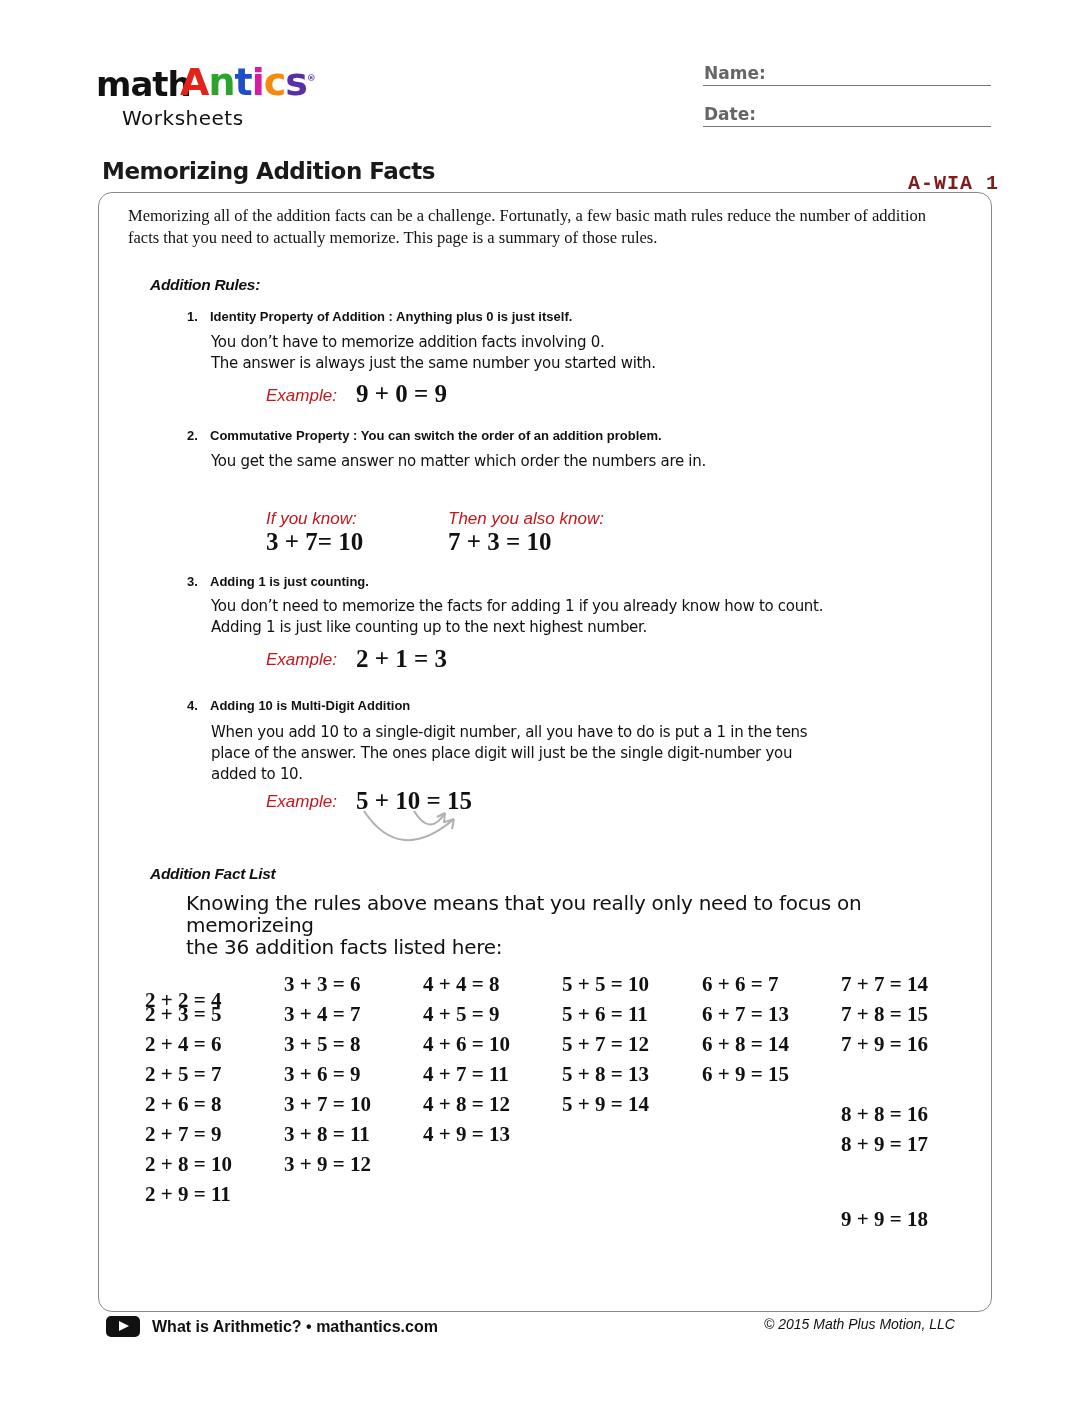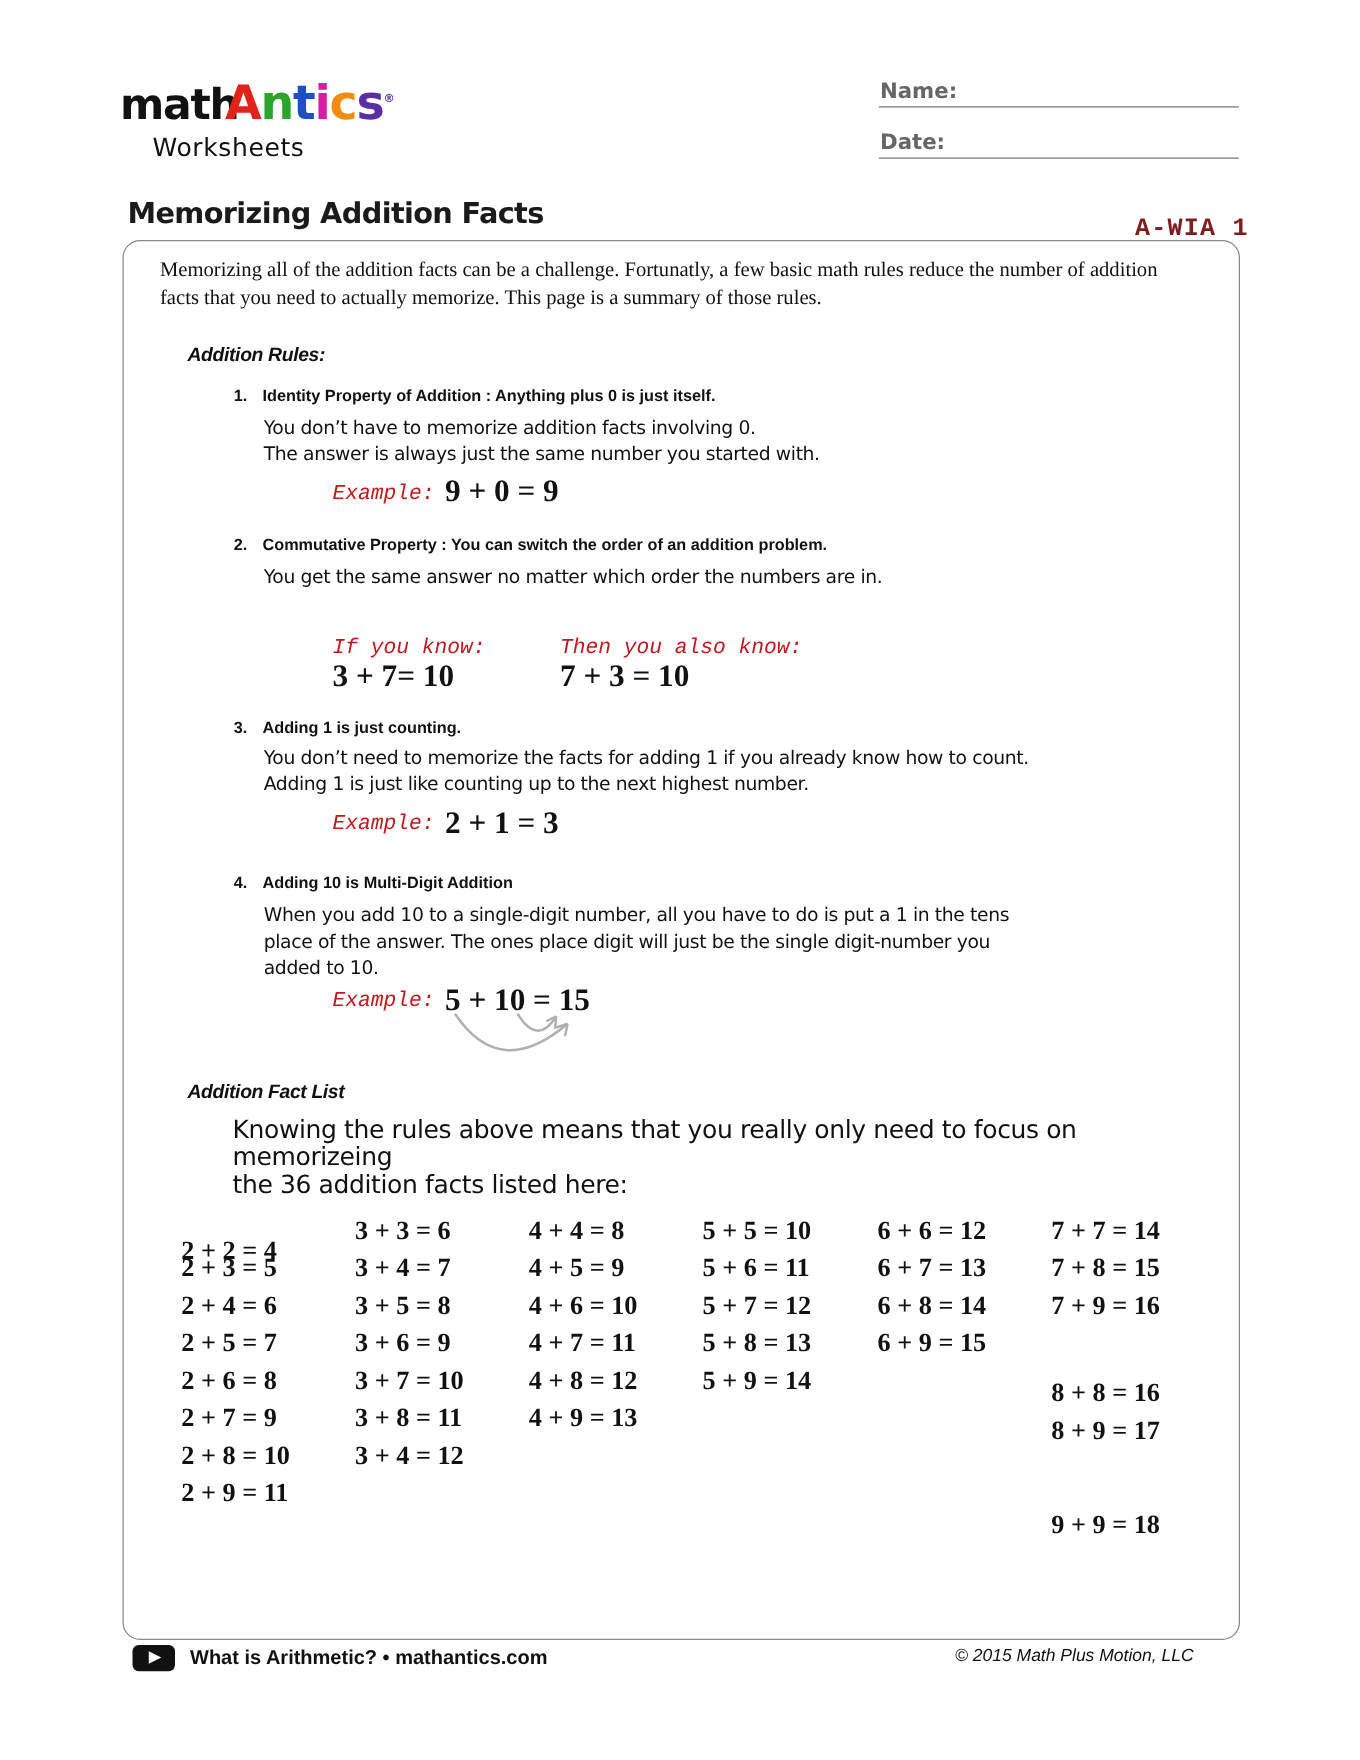--- a/index.html
+++ b/index.html
@@ -25,21 +25,21 @@
   .intro { position: absolute; left: 128px; top: 205px; width: 820px; font-family: "Liberation Serif", serif; font-size: 16.5px; line-height: 22px; color: #111; }
 
   .section-head { position: absolute; font-family: "Liberation Sans", sans-serif; font-weight: bold; font-style: italic; font-size: 15.5px; color: #111; letter-spacing: -0.3px; }
   .sec-rules { left: 150px; top: 276px; }
   .sec-facts { left: 150px; top: 865px; }
 
   .rule-title { position: absolute; left: 187px; font-family: "Liberation Sans", sans-serif; font-weight: bold; font-size: 13px; color: #111; }
   .rule-title .num { display: inline-block; width: 23px; }
   .rule-body { position: absolute; left: 211px; font-family: "DejaVu Sans", sans-serif; font-size: 15px; line-height: 21px; color: #111; letter-spacing: -0.3px; }
 
-  .example-label { position: absolute; font-family: Liberation Mono, monospace; font-style: italic; font-size: 17px; color: #c4161c; }
+  .example-label { position: absolute; font-family: Liberation Sans, sans-serif; font-style: italic; font-size: 17px; color: #c4161c; }
   .example-eq { position: absolute; font-family: "Liberation Serif", serif; font-weight: bold; font-size: 25px; color: #111; }
 
   .fact-intro { position: absolute; left: 186px; top: 892px; width: 700px; font-family: "DejaVu Sans", sans-serif; font-size: 20px; line-height: 22px; color: #111; letter-spacing: -0.3px; }
 
   .fact-col { position: absolute; top: 972px; }
   .fact { position: absolute; left: 0; font-family: "Liberation Serif", serif; font-weight: bold; font-size: 21px; color: #111; white-space: nowrap; }
 
   .arcs { position: absolute; left: 350px; top: 805px; }
 
   .footer-left { position: absolute; left: 106px; top: 1316px; display: flex; align-items: center; }
@@ -139,39 +139,39 @@
   <div class="fact" style="top:180px">2 + 8 = 10</div>
   <div class="fact" style="top:210px">2 + 9 = 11</div>
 </div>
 <div class="fact-col" style="left:284px">
   <div class="fact" style="top:0">3 + 3 = 6</div>
   <div class="fact" style="top:30px">3 + 4 = 7</div>
   <div class="fact" style="top:60px">3 + 5 = 8</div>
   <div class="fact" style="top:90px">3 + 6 = 9</div>
   <div class="fact" style="top:120px">3 + 7 = 10</div>
   <div class="fact" style="top:150px">3 + 8 = 11</div>
-  <div class="fact" style="top:180px">3 + 4 = 12</div>
+  <div class="fact" style="top:180px">3 + 9 = 12</div>
 </div>
 <div class="fact-col" style="left:423px">
   <div class="fact" style="top:0">4 + 4 = 8</div>
   <div class="fact" style="top:30px">4 + 5 = 9</div>
   <div class="fact" style="top:60px">4 + 6 = 10</div>
   <div class="fact" style="top:90px">4 + 7 = 11</div>
   <div class="fact" style="top:120px">4 + 8 = 12</div>
   <div class="fact" style="top:150px">4 + 9 = 13</div>
 </div>
 <div class="fact-col" style="left:562px">
   <div class="fact" style="top:0">5 + 5 = 10</div>
   <div class="fact" style="top:30px">5 + 6 = 11</div>
   <div class="fact" style="top:60px">5 + 7 = 12</div>
   <div class="fact" style="top:90px">5 + 8 = 13</div>
   <div class="fact" style="top:120px">5 + 9 = 14</div>
 </div>
 <div class="fact-col" style="left:702px">
-  <div class="fact" style="top:0">6 + 6 = 12</div>
+  <div class="fact" style="top:0">6 + 6 = 7</div>
   <div class="fact" style="top:30px">6 + 7 = 13</div>
   <div class="fact" style="top:60px">6 + 8 = 14</div>
   <div class="fact" style="top:90px">6 + 9 = 15</div>
 </div>
 <div class="fact-col" style="left:841px">
   <div class="fact" style="top:0">7 + 7 = 14</div>
   <div class="fact" style="top:30px">7 + 8 = 15</div>
   <div class="fact" style="top:60px">7 + 9 = 16</div>
   <div class="fact" style="top:130px">8 + 8 = 16</div>
   <div class="fact" style="top:160px">8 + 9 = 17</div>

